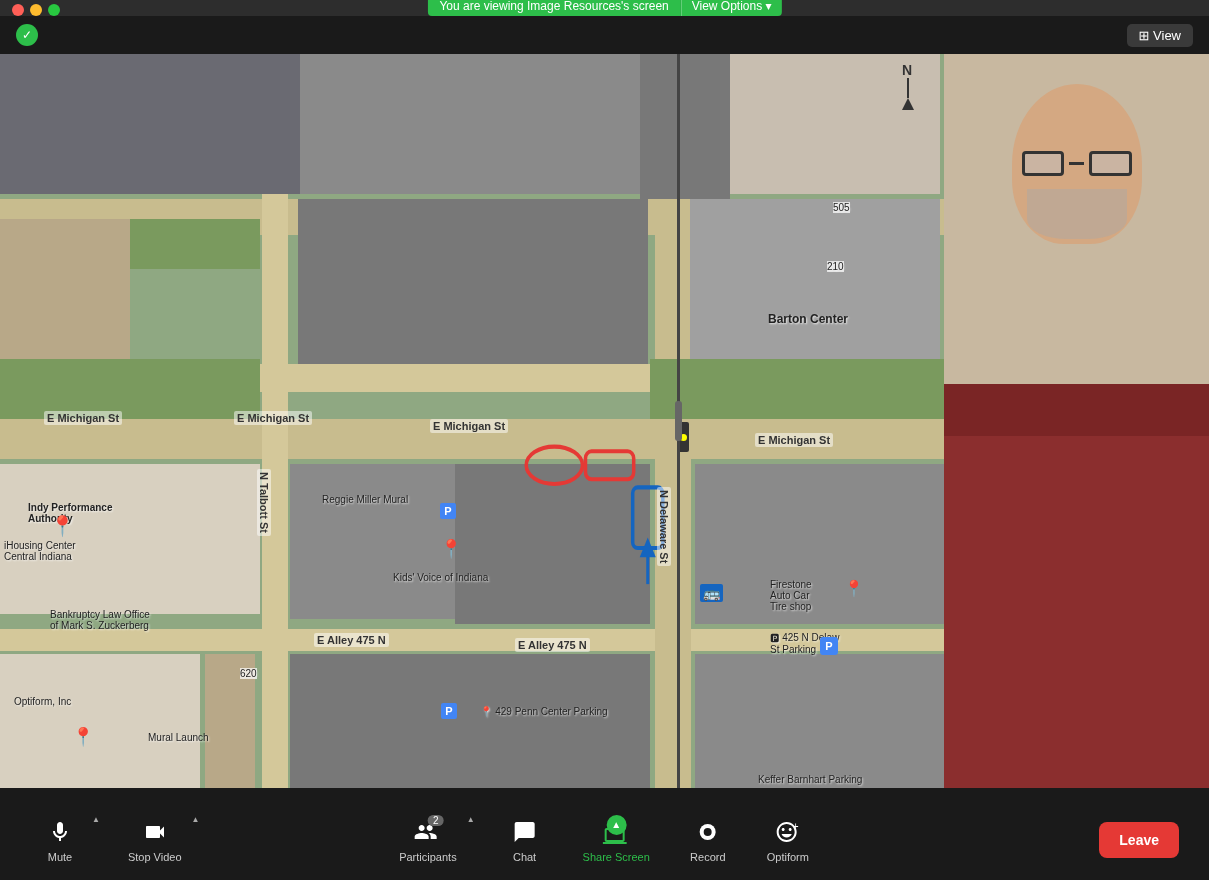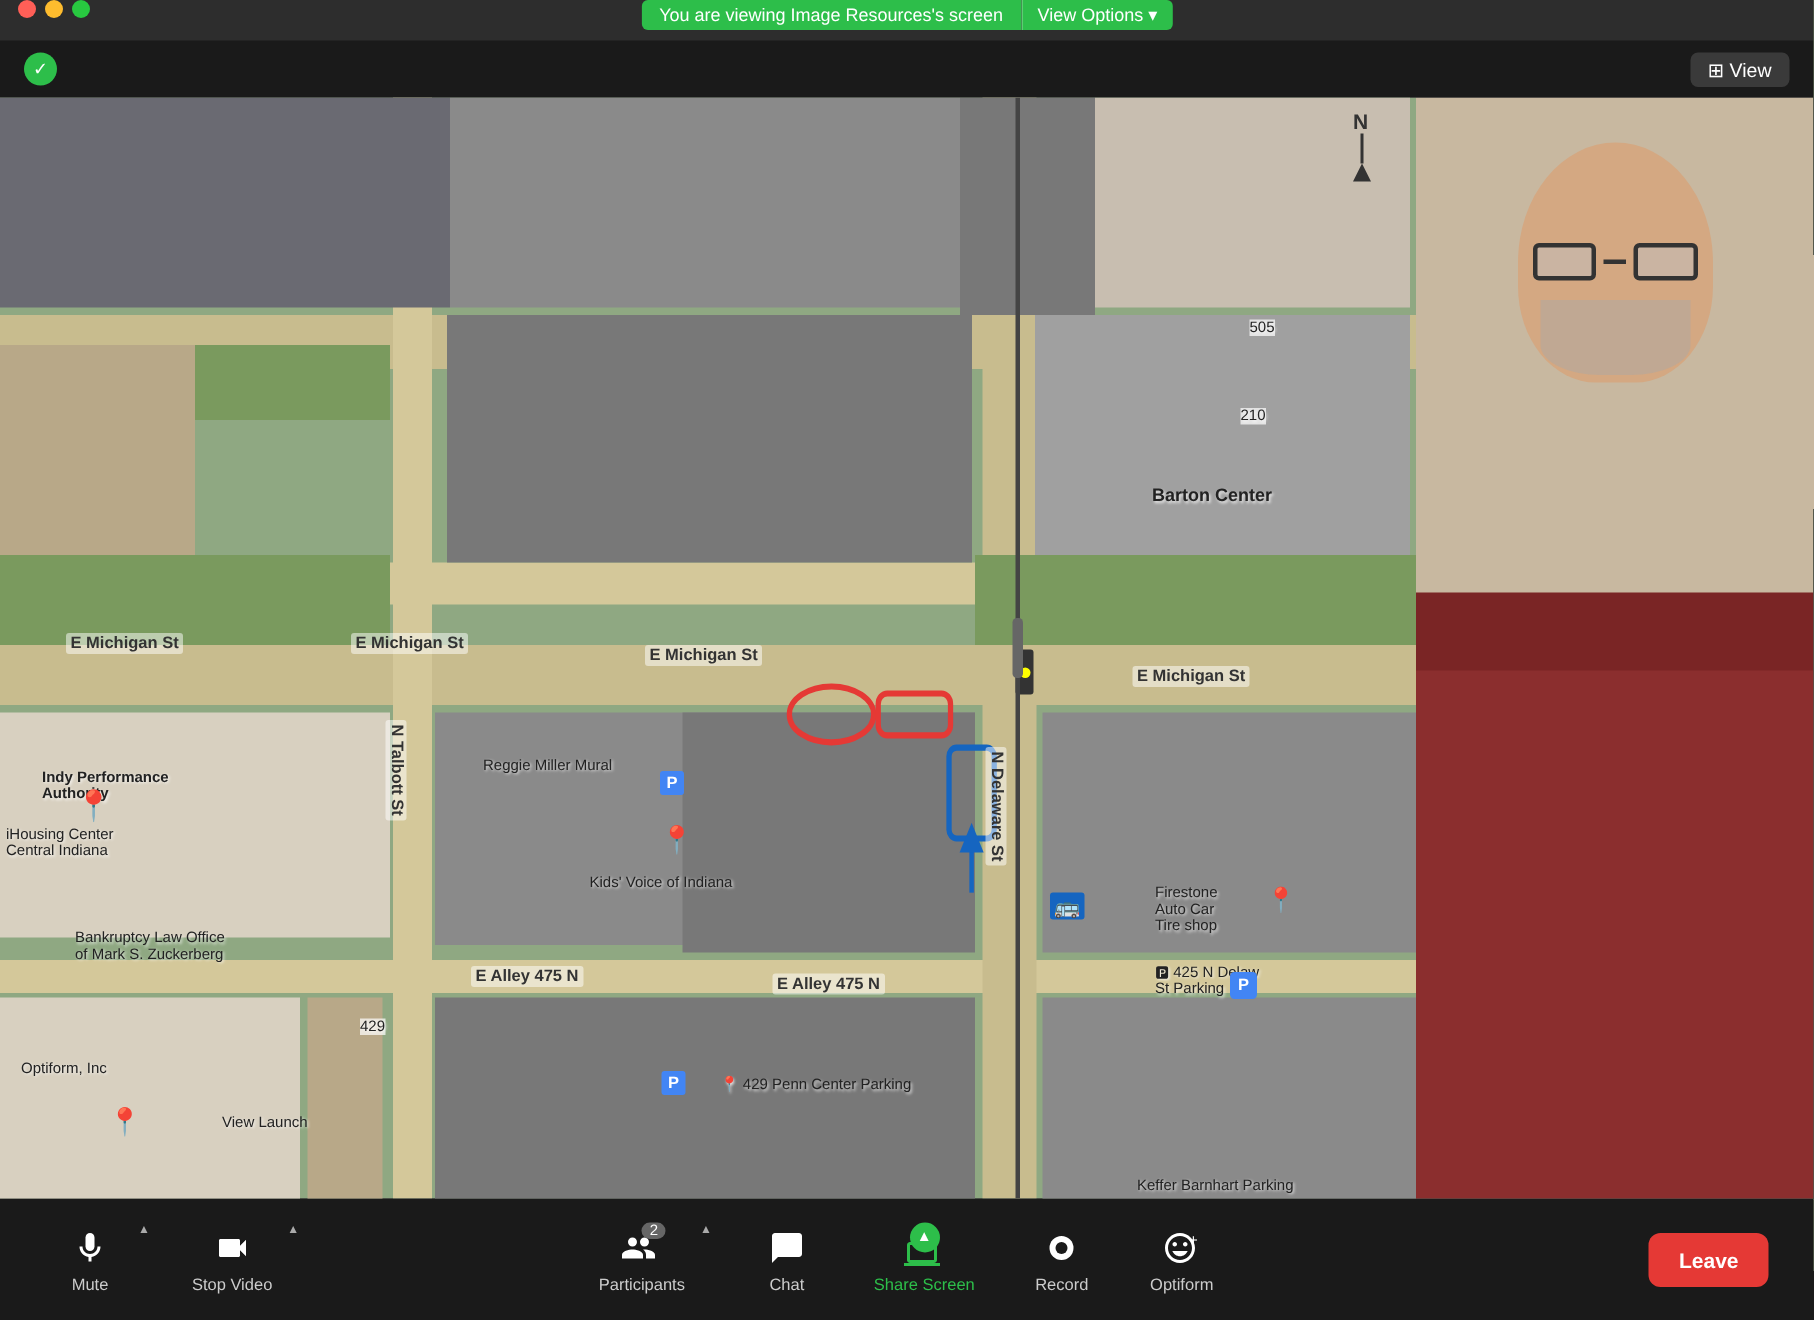--- a/index.html
+++ b/index.html
@@ -8,24 +8,24 @@
       height: 880px;
       background: #1a1a1a;
       font-family: -apple-system, BlinkMacSystemFont, 'Segoe UI', sans-serif;
       overflow: hidden;
       position: relative;
     }
 
     
     .title-bar {
       width: 100%;
-      height: 27px;
+      height: 16px;
       background: #2d2d2d;
       display: flex;
-      align-items: flex-start;
+      align-items: flex-end;
       position: relative;
       z-index: 10;
     }
     .traffic-lights {
       display: flex;
       gap: 6px;
       padding-left: 12px;
     }
     .traffic-light {
       width: 12px;
@@ -420,27 +420,27 @@
       <div class="street-label" style="top: 584px; left: 515px;">E Alley 475 N</div>
 
       <div class="map-label" style="top: 258px; left: 768px;">Barton Center</div>
       <div class="map-label small" style="top: 448px; left: 28px; font-weight: bold;">Indy Performance<br>Authority</div>
       <div class="map-label small" style="top: 486px; left: 4px;">iHousing Center<br>Central Indiana</div>
       <div class="map-label small" style="top: 555px; left: 50px;">Bankruptcy Law Office<br>of Mark S. Zuckerberg</div>
       <div class="map-label small" style="top: 440px; left: 322px;">Reggie Miller Mural</div>
       <div class="map-label small" style="top: 518px; left: 370px; margin-left: 23px;">Kids' Voice of Indiana</div>
       <div class="map-label small" style="top: 652px; left: 480px;">📍 429 Penn Center Parking</div>
       <div class="map-label small" style="top: 642px; left: 14px;">Optiform, Inc</div>
-      <div class="map-label small" style="top: 678px; left: 148px;">View Launch</div>
+      <div class="map-label small" style="top: 678px; left: 148px;">Mural Launch</div>
       <div class="map-label small" style="top: 525px; left: 770px;">Firestone<br>Auto Car<br>Tire shop</div>
       <div class="map-label small" style="top: 578px; left: 770px;">🅿 425 N Delaw<br>St Parking</div>
       <div class="map-label small" style="top: 720px; left: 758px;">Keffer Barnhart Parking</div>
       <div class="map-label small" style="top: 148px; left: 833px; background: rgba(255,255,255,0.7);">505</div>
       <div class="map-label small" style="top: 207px; left: 827px; background: rgba(255,255,255,0.7);">210</div>
-      <div class="map-label small" style="top: 614px; left: 240px; background: rgba(255,255,255,0.7);">429</div>
+      <div class="map-label small" style="top: 614px; left: 240px; background: rgba(255,255,255,0.7);">620</div>
 
       <div style="position:absolute;top:449px;left:440px;background:#4285f4;color:white;font-size:11px;font-weight:bold;width:16px;height:16px;border-radius:2px;display:flex;align-items:center;justify-content:center;">P</div>
       <div style="position:absolute;top:649px;left:441px;background:#4285f4;color:white;font-size:11px;font-weight:bold;width:16px;height:16px;border-radius:2px;display:flex;align-items:center;justify-content:center;">P</div>
       <div style="position:absolute;top:583px;left:820px;background:#4285f4;color:white;font-size:11px;font-weight:bold;width:18px;height:18px;border-radius:3px;display:flex;align-items:center;justify-content:center;">P</div>
 
       <div style="position:absolute;top:460px;left:50px;font-size:20px;">📍</div>
       <div style="position:absolute;top:484px;left:440px;font-size:18px;">📍</div>
       <div style="position:absolute;top:672px;left:72px;font-size:18px;">📍</div>
       <div style="position:absolute;top:525px;left:844px;font-size:16px;">📍</div>
 

